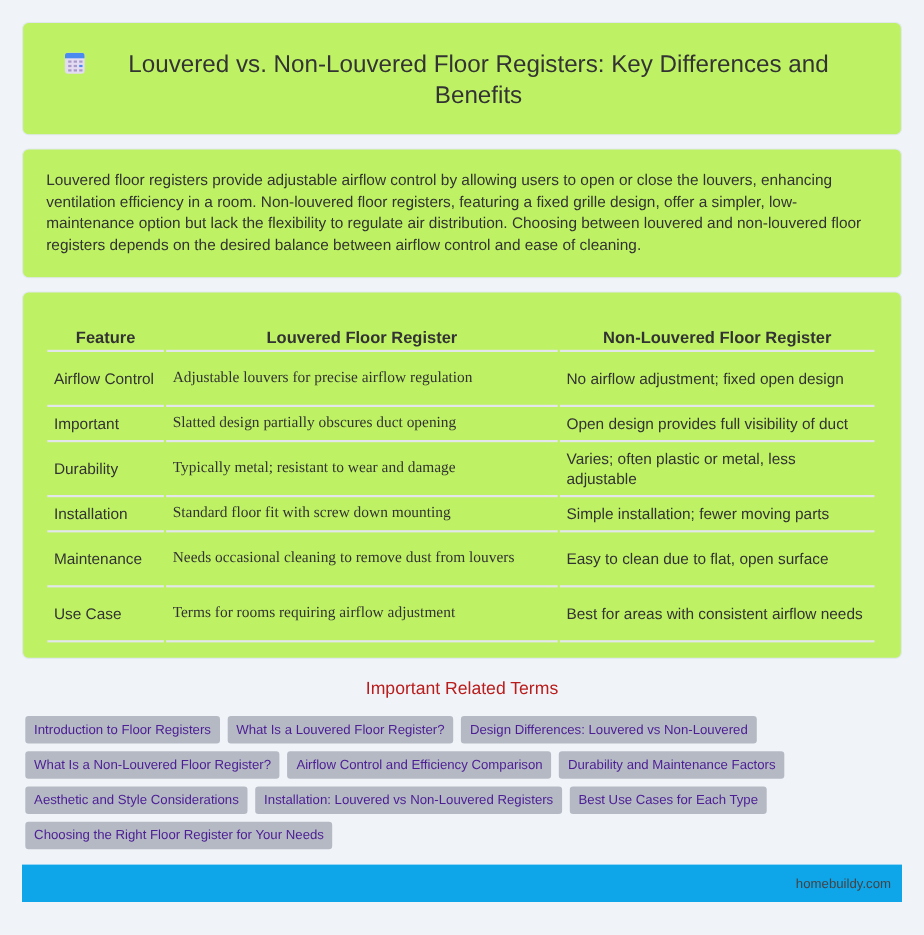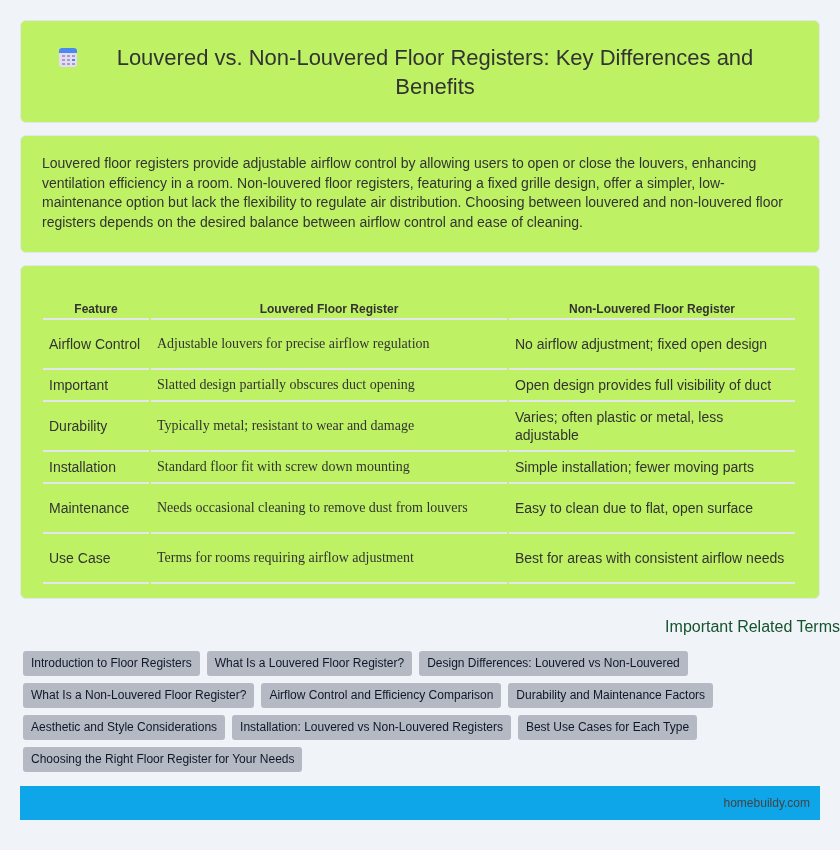--- a/index.html
+++ b/index.html
@@ -31,43 +31,43 @@
   .page-title {
     width: 800px; text-align: center;
     font-size: 22px; line-height: 29px; color: #333; font-weight: normal;
     padding: 0 40px 0 70px;
   }
   .intro-card { top: 135px; height: 118px; padding: 18px 21px; }
   .intro-text { font-size: 14px; line-height: 19.5px; color: #333; }
   .table-card { top: 265px; height: 334px; padding: 30px 22px 0 22px; }
   table { width: 756px; border-collapse: separate; border-spacing: 2px 0; margin-left: -2px; }
   th {
-    font-size: 12px; font-weight: bold; color: #333;
+    font-size: 15px; font-weight: bold; color: #333;
     text-align: center; height: 24px; vertical-align: bottom; padding-bottom: 2px;
     border-bottom: 2px solid #e3e6ea;
   }
   td {
     font-size: 14px; line-height: 18px; color: #333;
     padding: 6px 6px; vertical-align: middle;
     border-bottom: 2px solid #e3e6ea;
   }
   td.c0 { width: 106px; }
   td.c1 { width: 356px; font-family: Liberation Serif, serif; }
   tr.r-tall td { height: 50px; }
   tr.r-short td { height: 32px; }
   .related-title {
     position: absolute; top: 618px; left: 0; width: 840px;
-    text-align: right; font-size: 16px; color: #14532d;
+    text-align: center; font-size: 16px; color: #b91c1c;
   }
   .tags {
     position: absolute; top: 651px; left: 23px; width: 800px;
     display: flex; flex-wrap: wrap; gap: 7px 7px;
   }
   .tag {
-    background: #b4b9c3; color: #0f172a; font-size: 12px;
+    background: #b4b9c3; color: #4c1d95; font-size: 12px;
     padding: 0 8px; height: 25px; line-height: 25px;
     border-radius: 3px; white-space: nowrap; cursor: pointer;
   }
   .footer {
     position: absolute; top: 786px; left: 20px; width: 800px; height: 34px;
     background: #0ea5e9; text-align: right; padding-right: 10px;
     font-size: 12px; line-height: 34px; color: #444;
   }
 </style>
 </head>

